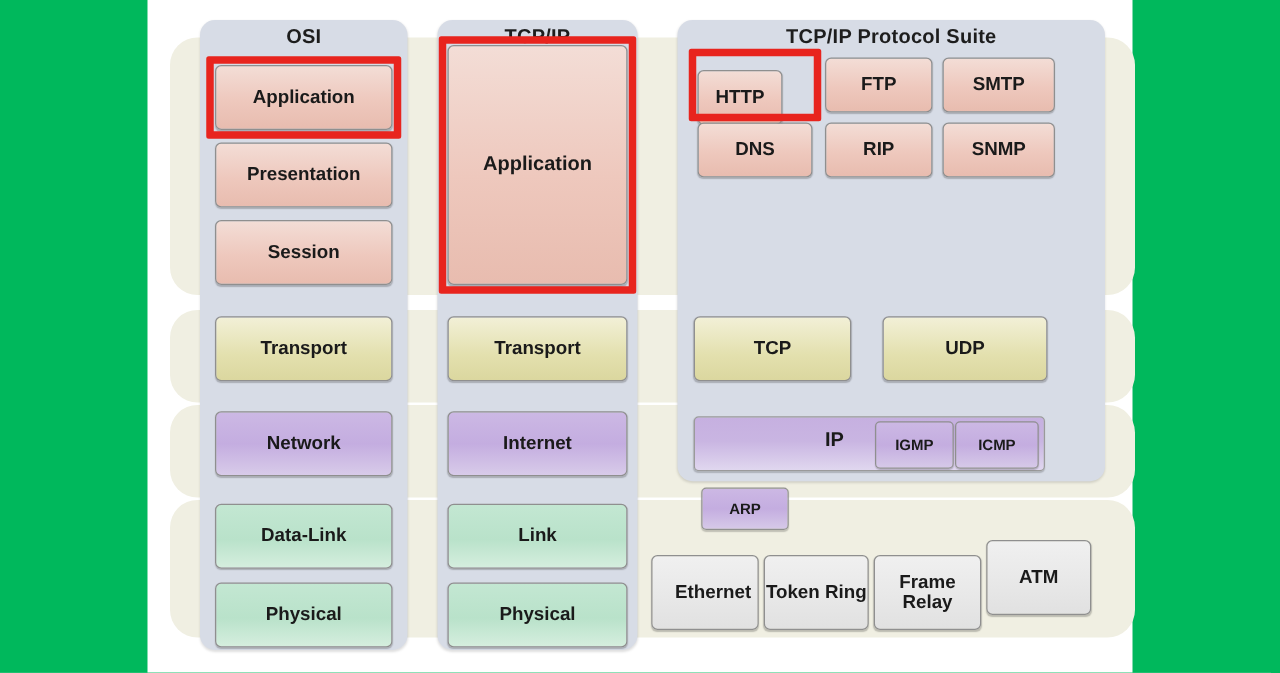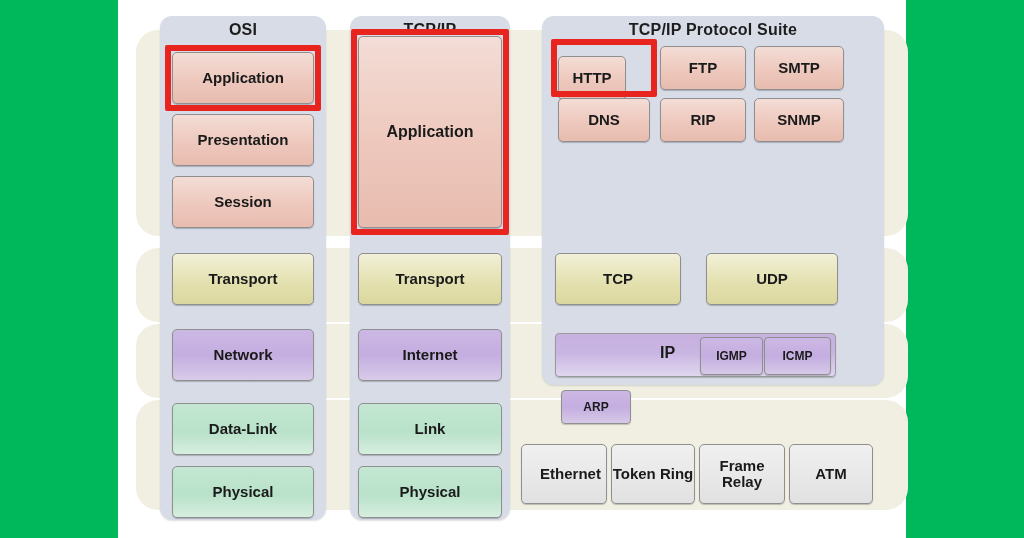--- a/index.html
+++ b/index.html
@@ -228,21 +228,21 @@
 
     <div class="box c-phys" style="left:403px; top:444px; width:86px; height:60px;padding-left:13px;">
       <span>Ethernet</span>
     </div>
     <div class="box c-phys" style="left:493px; top:444px; width:84px; height:60px;">
       <span>Token Ring</span>
     </div>
     <div class="box c-phys" style="left:581px; top:444px; width:86px; height:60px;">
       <span>Frame Relay</span>
     </div>
-    <div class="box c-phys" style="left:671px; top:444px; width:84px; height:60px;">
+    <div class="box c-phys" style="left:671px; top:432px; width:84px; height:60px;">
       <span>ATM</span>
     </div>
 
     <div class="highlight" style="left:47px; top:45px; width:156px; height:66px;"></div>
     <div class="highlight" style="left:233px; top:29px; width:158px; height:206px;"></div>
     <div class="highlight" style="left:433px; top:39px; width:106px; height:58px;"></div>
 
   </div>
 </div>
 

